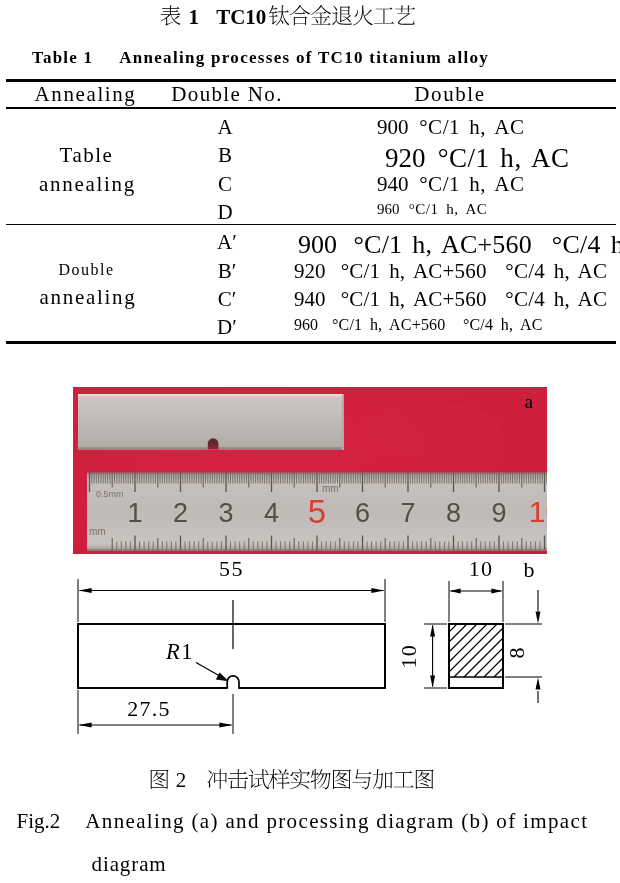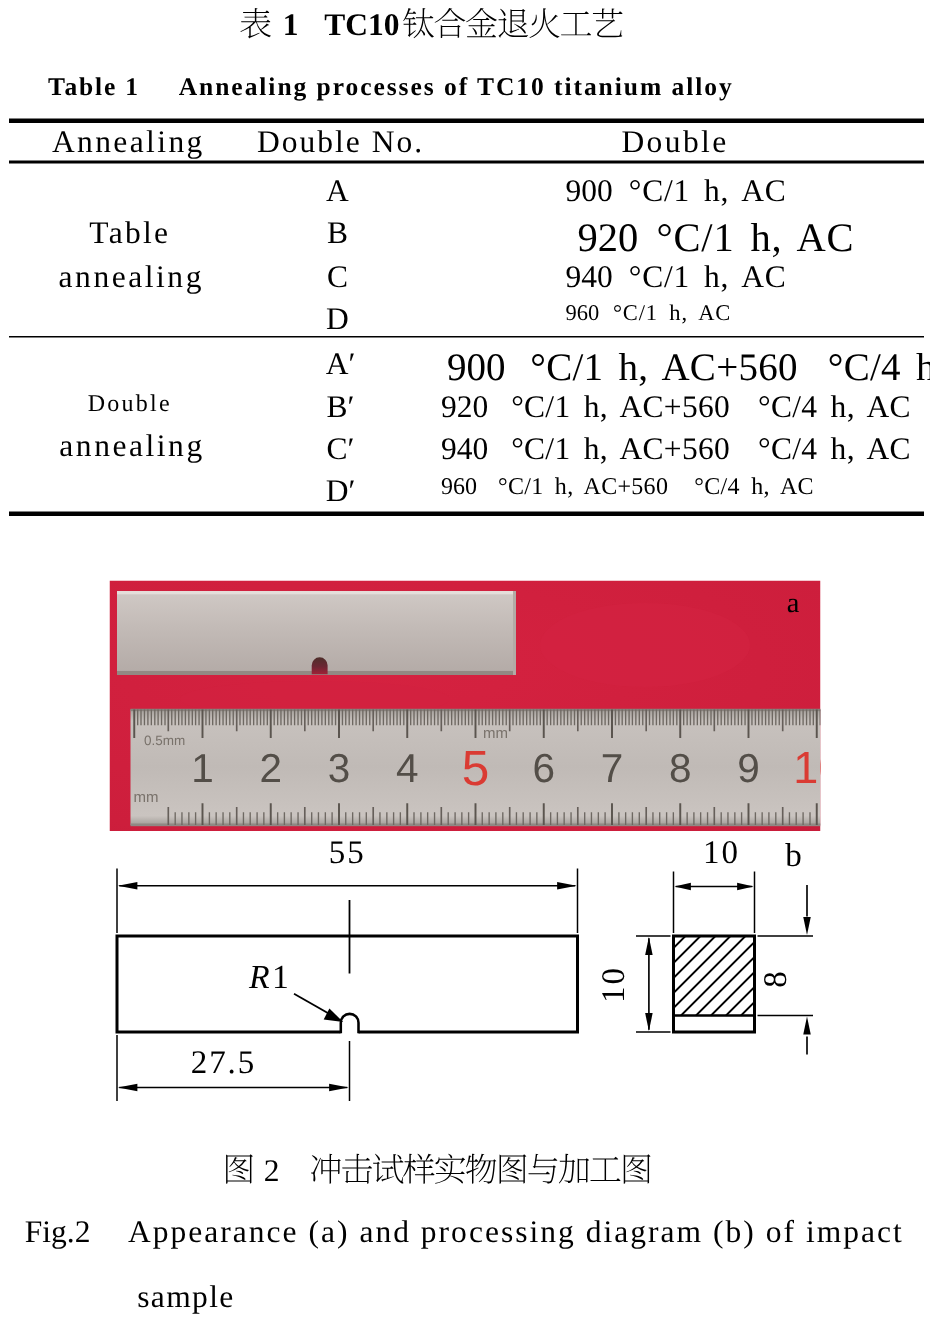--- a/index.html
+++ b/index.html
@@ -183,14 +183,14 @@
     <path transform="translate(268.4,23.5) scale(0.02200,-0.02200)" d="M242 485Q290 463 320.0 439.5Q350 416 365.5 394.0Q381 372 384.5 354.0Q388 336 383.0 325.0Q378 314 367.0 311.5Q356 309 342 318Q334 343 315.0 372.5Q296 402 273.5 429.5Q251 457 230 477ZM283 825Q282 814 274.5 807.0Q267 800 248 797V-50Q248 -54 242.5 -59.0Q237 -64 229.5 -67.0Q222 -70 214 -70H204V834ZM241 585Q214 458 162.5 343.0Q111 228 30 136L15 150Q60 213 94.5 286.0Q129 359 153.5 439.0Q178 519 193 601H241ZM338 656Q338 656 350.5 646.0Q363 636 381.0 621.0Q399 606 413 592Q412 584 405.0 580.0Q398 576 387 576H64L56 606H297ZM873 800Q864 781 834 785Q819 761 798.0 731.5Q777 702 754.0 672.0Q731 642 709 615H688Q703 646 721.0 685.0Q739 724 756.0 763.5Q773 803 786 835ZM461 830Q506 806 534.0 781.0Q562 756 575.5 733.5Q589 711 591.5 692.5Q594 674 588.5 663.0Q583 652 572.0 650.0Q561 648 547 658Q541 684 525.0 714.5Q509 745 488.5 773.5Q468 802 448 823ZM676 -57Q676 -60 665.5 -66.5Q655 -73 638 -73H632V630H676ZM894 265Q894 265 901.5 259.0Q909 253 920.5 243.5Q932 234 945.0 223.0Q958 212 969 201Q965 185 943 185H380L372 215H854ZM835 485Q835 485 842.5 479.0Q850 473 861.5 463.5Q873 454 886.0 443.0Q899 432 910 421Q907 405 884 405H446L438 435H795ZM863 680Q863 680 870.5 674.0Q878 668 890.0 658.5Q902 649 915.0 638.0Q928 627 938 616Q934 600 913 600H423L415 630H823Z" fill="#000"></path>
     <path transform="translate(289.1,23.5) scale(0.02200,-0.02200)" d="M850 680 887 717 955 651Q949 647 940.0 645.5Q931 644 916 643Q900 616 871.0 583.5Q842 551 817 528L803 536Q813 556 824.0 582.5Q835 609 845.5 635.5Q856 662 861 680ZM169 730Q183 676 177.5 636.0Q172 596 156.0 570.5Q140 545 121 532Q110 524 97.0 520.0Q84 516 73.5 518.0Q63 520 57 529Q52 541 58.0 553.0Q64 565 77 573Q98 585 116.0 608.0Q134 631 143.5 662.5Q153 694 150 729ZM873 680V650H156V680ZM448 836Q488 821 512.5 802.5Q537 784 548.5 765.5Q560 747 561.5 731.5Q563 716 557.0 706.0Q551 696 540.5 694.0Q530 692 517 701Q511 733 486.5 769.5Q462 806 436 828ZM187 452Q243 436 279.0 416.5Q315 397 335.5 377.5Q356 358 363.5 341.0Q371 324 368.0 312.0Q365 300 354.5 295.5Q344 291 329 298Q316 321 289.5 348.0Q263 375 233.0 400.0Q203 425 177 442ZM268 595Q320 580 354.0 562.5Q388 545 407.0 526.5Q426 508 432.0 492.5Q438 477 434.5 466.0Q431 455 421.0 451.5Q411 448 396 454Q383 474 358.5 498.5Q334 523 307.0 546.0Q280 569 257 585ZM497 177Q590 154 657.0 128.0Q724 102 769.0 76.5Q814 51 840.5 27.5Q867 4 878.0 -15.0Q889 -34 888.5 -47.0Q888 -60 878.5 -64.0Q869 -68 854 -61Q828 -28 776.5 11.5Q725 51 653.0 90.0Q581 129 491 160ZM600 600Q599 590 591.5 583.0Q584 576 566 574Q565 491 562.0 418.5Q559 346 546.0 283.5Q533 221 502.5 167.5Q472 114 416.0 69.5Q360 25 271.5 -11.0Q183 -47 53 -76L44 -56Q168 -27 251.5 10.0Q335 47 387.0 91.5Q439 136 467.0 190.0Q495 244 506.0 308.0Q517 372 518.5 447.0Q520 522 520 609ZM862 305Q862 305 870.0 298.5Q878 292 890.5 282.0Q903 272 916.5 260.5Q930 249 942 238Q939 222 916 222H79L70 252H819Z" fill="#000"></path>
     <path transform="translate(309.8,23.5) scale(0.02200,-0.02200)" d="M514 835 595 812Q592 803 583.0 797.0Q574 791 558 792Q522 677 464.5 585.5Q407 494 334 435L319 447Q383 513 434.5 614.0Q486 715 514 835ZM593 632H648Q625 534 583.5 446.5Q542 359 481.5 284.5Q421 210 342 152L330 166Q399 226 452.0 301.0Q505 376 541.0 460.0Q577 544 593 632ZM739 632H794Q774 496 731.0 376.0Q688 256 616.5 154.5Q545 53 437 -27L426 -13Q520 70 584.0 171.0Q648 272 686.0 388.5Q724 505 739 632ZM877 632H866L894 667L959 614Q954 608 944.0 604.5Q934 601 918 599Q913 481 903.0 377.0Q893 273 879.5 190.0Q866 107 849.5 51.0Q833 -5 813 -27Q791 -52 762.0 -63.5Q733 -75 700 -74Q700 -64 697.0 -54.0Q694 -44 683 -38Q671 -31 639.0 -25.0Q607 -19 576 -15L577 6Q602 3 633.5 -0.5Q665 -4 693.0 -6.5Q721 -9 732 -9Q750 -9 759.0 -6.0Q768 -3 779 7Q797 23 813.0 77.5Q829 132 841.5 216.0Q854 300 863.0 406.0Q872 512 877 632ZM475 632H885V603H461ZM221 835 301 826Q299 816 291.5 808.5Q284 801 265 798V-52Q265 -56 259.5 -61.0Q254 -66 246.0 -69.5Q238 -73 230 -73H221ZM126 777 204 762Q202 753 194.0 746.5Q186 740 171 739Q155 653 126.0 570.0Q97 487 58 428L41 436Q62 481 78.5 536.0Q95 591 107.5 653.0Q120 715 126 777ZM45 283Q76 292 133.0 311.5Q190 331 263.0 357.5Q336 384 414 413L420 397Q361 369 280.5 329.5Q200 290 98 243Q93 225 79 219ZM119 624H301L342 674Q342 674 355.0 663.5Q368 653 385.5 638.5Q403 624 418 610Q414 594 392 594H119Z" fill="#000"></path>
     <path transform="translate(330.5,23.5) scale(0.02200,-0.02200)" d="M159 -54Q159 -57 154.5 -61.5Q150 -66 142.5 -69.5Q135 -73 124 -73H115V781V809L164 781H859V751H159ZM828 781 858 815 927 761Q922 754 909.5 749.5Q897 745 882 742V-48Q882 -50 875.5 -55.0Q869 -60 860.5 -64.0Q852 -68 844 -68H838V781ZM460 708Q455 694 425 699Q407 655 377.5 607.0Q348 559 309.0 514.0Q270 469 225 432L215 445Q254 486 287.0 535.5Q320 585 345.5 637.5Q371 690 386 738ZM421 320Q481 318 522.0 309.5Q563 301 587.0 289.0Q611 277 622.0 264.5Q633 252 633.0 241.5Q633 231 625.0 225.5Q617 220 604 222Q581 242 530.5 265.5Q480 289 417 303ZM310 199Q418 189 491.5 172.5Q565 156 610.0 137.0Q655 118 677.0 100.0Q699 82 702.5 68.0Q706 54 696.5 47.0Q687 40 671 44Q641 66 586.0 91.5Q531 117 459.5 141.0Q388 165 306 181ZM358 609Q397 540 466.0 486.5Q535 433 623.5 396.5Q712 360 809 341L808 330Q792 329 780.5 319.0Q769 309 764 292Q622 330 510.0 406.0Q398 482 340 598ZM641 637 679 670 738 614Q732 608 722.5 606.0Q713 604 694 604Q621 494 496.0 406.5Q371 319 204 269L194 285Q295 322 383.5 376.0Q472 430 541.5 496.5Q611 563 651 637ZM669 637V607H351L380 637ZM855 21V-9H138V21Z" fill="#000"></path>
     <path transform="translate(351.2,23.5) scale(0.02200,-0.02200)" d="M350 812Q347 803 337.0 796.5Q327 790 304 794L314 810Q311 774 304.5 724.5Q298 675 289.5 620.0Q281 565 271.5 513.0Q262 461 254 421H263L235 394L176 444Q187 450 202.5 456.0Q218 462 231 466L211 429Q217 456 224.5 495.5Q232 535 239.5 581.0Q247 627 254.0 673.5Q261 720 266.0 762.0Q271 804 273 835ZM843 707Q843 707 851.5 700.5Q860 694 872.5 684.0Q885 674 899.0 662.0Q913 650 925 639Q921 623 899 623H267V653H799ZM838 451V421H229V451ZM619 294Q619 294 627.0 287.5Q635 281 648.0 271.0Q661 261 674.5 249.5Q688 238 700 227Q696 211 674 211H57L49 241H577ZM792 451 822 484 886 431Q881 426 871.0 422.5Q861 419 845 418Q840 342 830.5 268.5Q821 195 808.0 133.0Q795 71 779.0 27.0Q763 -17 744 -35Q723 -54 693.5 -64.0Q664 -74 631 -74Q631 -63 626.0 -54.0Q621 -45 609 -39Q600 -34 579.5 -29.0Q559 -24 533.5 -19.5Q508 -15 484 -12L485 7Q513 4 551.0 0.5Q589 -3 621.5 -6.0Q654 -9 667 -9Q685 -9 694.5 -6.0Q704 -3 714 5Q730 18 744.0 60.0Q758 102 769.0 163.5Q780 225 789.0 299.0Q798 373 803 451Z" fill="#000"></path>
     <path transform="translate(371.9,23.5) scale(0.02200,-0.02200)" d="M618 71H879V41H618ZM854 663H843L874 699L947 642Q942 635 928.5 629.5Q915 624 898 621V-19Q898 -22 891.5 -26.0Q885 -30 876.5 -33.5Q868 -37 860 -37H854ZM55 619H467V589H64ZM233 832 317 823Q315 813 308.0 805.5Q301 798 282 795Q281 715 278.5 626.0Q276 537 265.5 445.5Q255 354 230.5 263.5Q206 173 162.0 88.0Q118 3 48 -71L31 -55Q109 39 150.5 148.5Q192 258 209.5 375.0Q227 492 230.0 608.0Q233 724 233 832ZM442 619H432L461 654L527 600Q517 588 487 584Q484 464 478.5 363.5Q473 263 464.0 186.0Q455 109 443.0 59.0Q431 9 415 -11Q396 -33 369.0 -44.0Q342 -55 312 -55Q312 -44 308.5 -34.5Q305 -25 295 -18Q284 -11 255.0 -5.0Q226 1 197 5L198 25Q221 23 249.5 19.5Q278 16 303.0 14.0Q328 12 339 12Q356 12 363.5 15.0Q371 18 379 26Q398 45 410.5 124.0Q423 203 430.5 330.0Q438 457 442 619ZM600 663V690L649 663H889V633H644V-30Q644 -33 639.5 -37.0Q635 -41 627.0 -44.5Q619 -48 609 -48H600Z" fill="#000"></path>
     <path transform="translate(392.6,23.5) scale(0.02200,-0.02200)" d="M115 689H762L807 743Q807 743 815.0 736.5Q823 730 836.0 720.0Q849 710 863.0 698.0Q877 686 889 675Q885 659 862 659H124ZM46 39H832L876 94Q876 94 884.0 87.5Q892 81 905.0 71.0Q918 61 932.0 49.0Q946 37 958 26Q954 10 932 10H55ZM476 689H520V20H476Z" fill="#000"></path>
     <path transform="translate(413.3,23.5) scale(0.02200,-0.02200)" d="M159 -54Q159 -57 154.5 -61.5Q150 -66 142.5 -69.5Q135 -73 124 -73H115V781V809L164 781H859V751H159ZM828 781 858 815 927 761Q922 754 909.5 749.5Q897 745 882 742V-48Q882 -50 875.5 -55.0Q869 -60 860.5 -64.0Q852 -68 844 -68H838V781ZM460 708Q455 694 425 699Q407 655 377.5 607.0Q348 559 309.0 514.0Q270 469 225 432L215 445Q254 486 287.0 535.5Q320 585 345.5 637.5Q371 690 386 738ZM421 320Q481 318 522.0 309.5Q563 301 587.0 289.0Q611 277 622.0 264.5Q633 252 633.0 241.5Q633 231 625.0 225.5Q617 220 604 222Q581 242 530.5 265.5Q480 289 417 303ZM310 199Q418 189 491.5 172.5Q565 156 610.0 137.0Q655 118 677.0 100.0Q699 82 702.5 68.0Q706 54 696.5 47.0Q687 40 671 44Q641 66 586.0 91.5Q531 117 459.5 141.0Q388 165 306 181ZM358 609Q397 540 466.0 486.5Q535 433 623.5 396.5Q712 360 809 341L808 330Q792 329 780.5 319.0Q769 309 764 292Q622 330 510.0 406.0Q398 482 340 598ZM641 637 679 670 738 614Q732 608 722.5 606.0Q713 604 694 604Q621 494 496.0 406.5Q371 319 204 269L194 285Q295 322 383.5 376.0Q472 430 541.5 496.5Q611 563 651 637ZM669 637V607H351L380 637ZM855 21V-9H138V21Z" fill="#000"></path>
   </svg>
 
-<div style="position:absolute;left:16.5px;top:811.0px;font-size:21px;white-space:nowrap;">Fig.2<span style="display:inline-block;width:25px"></span><span style="letter-spacing:1.35px">Appearance (a) and processing diagram (b) of impact</span></div>
+<div style="position:absolute;left:16.5px;top:811.0px;font-size:21px;white-space:nowrap;">Fig.2<span style="display:inline-block;width:25px"></span><span style="letter-spacing:1.35px">Annealing (a) and processing diagram (b) of impact</span></div>
 
-<div style="position:absolute;left:91.5px;top:853.5px;font-size:21px;white-space:nowrap;"><span style="letter-spacing:0.9px">sample</span></div>
+<div style="position:absolute;left:91.5px;top:853.5px;font-size:21px;white-space:nowrap;"><span style="letter-spacing:0.9px">diagram</span></div>
 </body></html>

